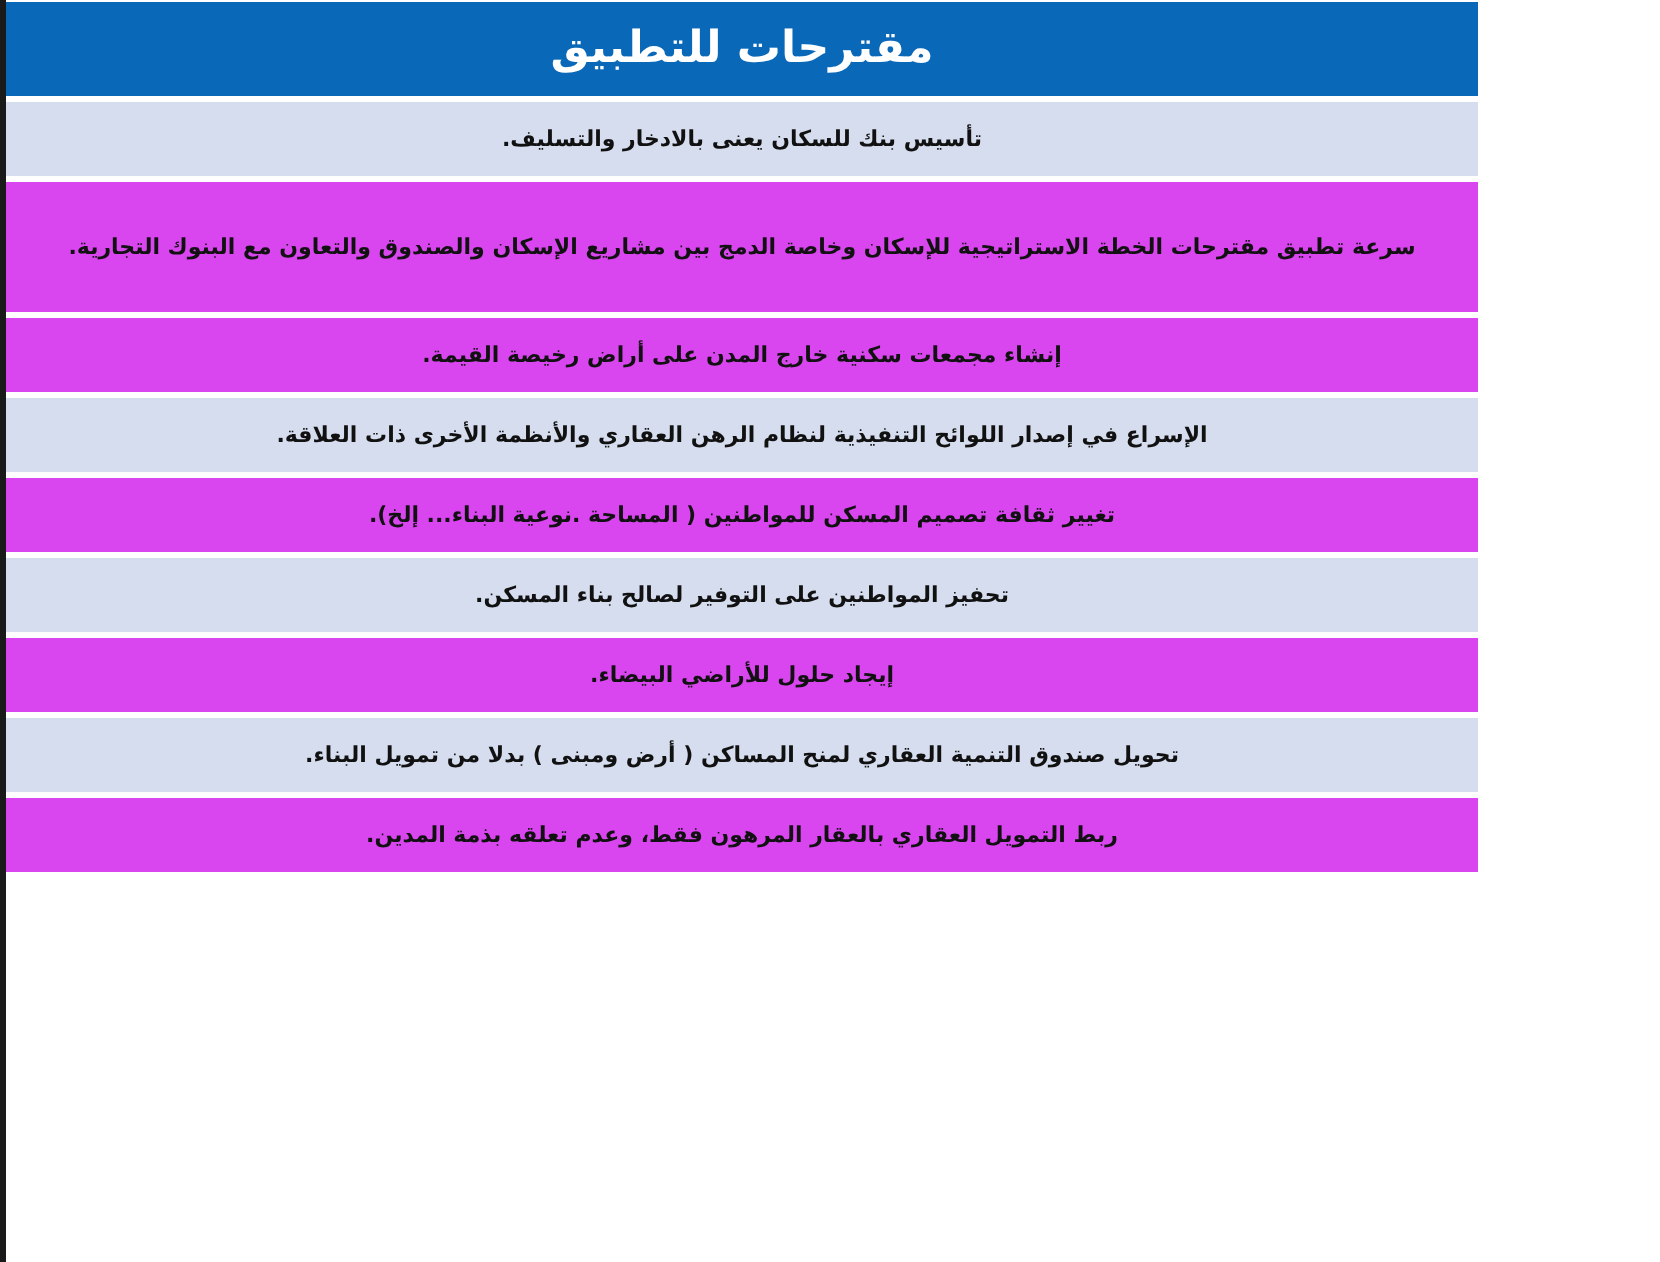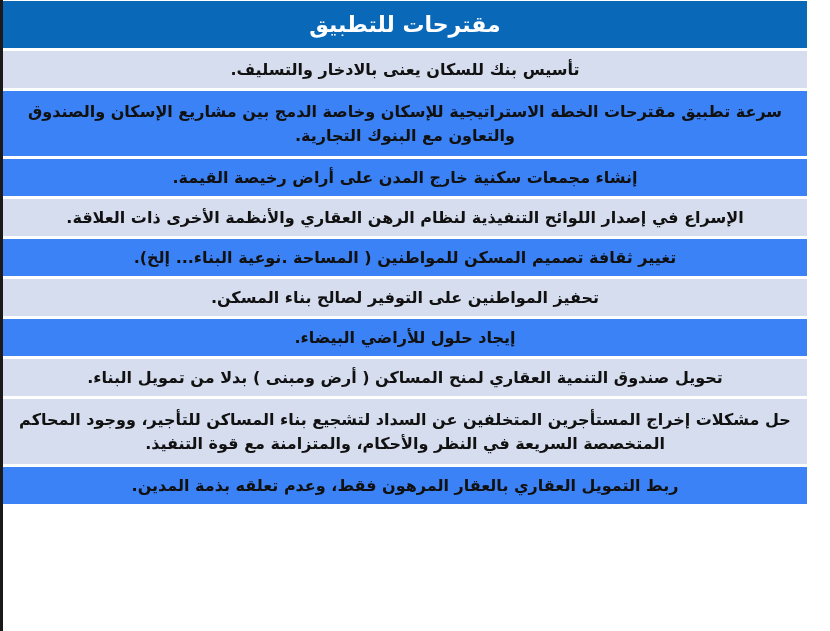--- a/index.html
+++ b/index.html
@@ -19,21 +19,21 @@
     left: 0;
     top: 0;
     width: 3px;
     height: 631px;
     background: #1a1a1a;
   }
   .table {
     position: absolute;
     left: 3px;
     top: 0;
-    width: 804px;
+    width: 736px;
     direction: rtl;
   }
   .title-bar {
     height: 47px;
     margin-top: 1px;
     background: #0a68b8;
     color: #ffffff;
     display: flex;
     align-items: center;
     justify-content: center;
@@ -41,41 +41,40 @@
     font-size: 22px;
   }
   .row {
     margin-top: 3px;
     display: flex;
     align-items: center;
     justify-content: center;
     text-align: center;
     color: #111111;
     font-weight: bold;
-    font-size: 16px;
+    font-size: 11px;
     line-height: 24px;
     padding: 0 12px;
     box-sizing: border-box;
   }
   .row.light { background: #d5ddee; }
-  .row.dark  { background: #3b82f6; }
+  .row.dark  { background: #d946ef; }
   .row.h1 { height: 37px; }
   .row.h2 { height: 65px; }
 </style>
 </head>
 <body>
 
 <div class="left-edge"></div>
 
 <div class="table">
   <div class="title-bar">مقترحات للتطبيق</div>
 
   <div class="row light h1">تأسيس بنك للسكان يعنى بالادخار والتسليف.</div>
   <div class="row dark h2">سرعة تطبيق مقترحات الخطة الاستراتيجية للإسكان وخاصة الدمج بين مشاريع الإسكان والصندوق والتعاون مع البنوك التجارية.</div>
   <div class="row dark h1">إنشاء مجمعات سكنية خارج المدن على أراض رخيصة القيمة.</div>
   <div class="row light h1">الإسراع في إصدار اللوائح التنفيذية لنظام الرهن العقاري والأنظمة الأخرى ذات العلاقة.</div>
   <div class="row dark h1">تغيير ثقافة تصميم المسكن للمواطنين ( المساحة .نوعية البناء... إلخ).</div>
   <div class="row light h1">تحفيز المواطنين على التوفير لصالح بناء المسكن.</div>
   <div class="row dark h1">إيجاد حلول للأراضي البيضاء.</div>
   <div class="row light h1">تحويل صندوق التنمية العقاري لمنح المساكن ( أرض ومبنى ) بدلا من تمويل البناء.</div>
-  <div class="row light h2">حل مشكلات إخراج المستأجرين المتخلفين عن السداد لتشجيع بناء المساكن للتأجير، ووجود المحاكم المتخصصة السريعة في النظر والأحكام، والمتزامنة مع قوة التنفيذ.</div>
   <div class="row dark h1">ربط التمويل العقاري بالعقار المرهون فقط، وعدم تعلقه بذمة المدين.</div>
 </div>
 
 </body></html>

